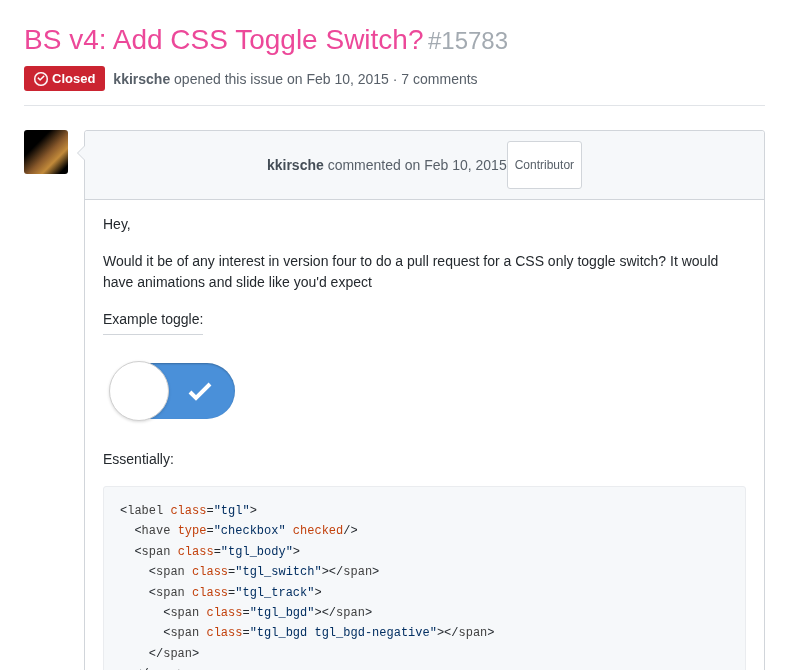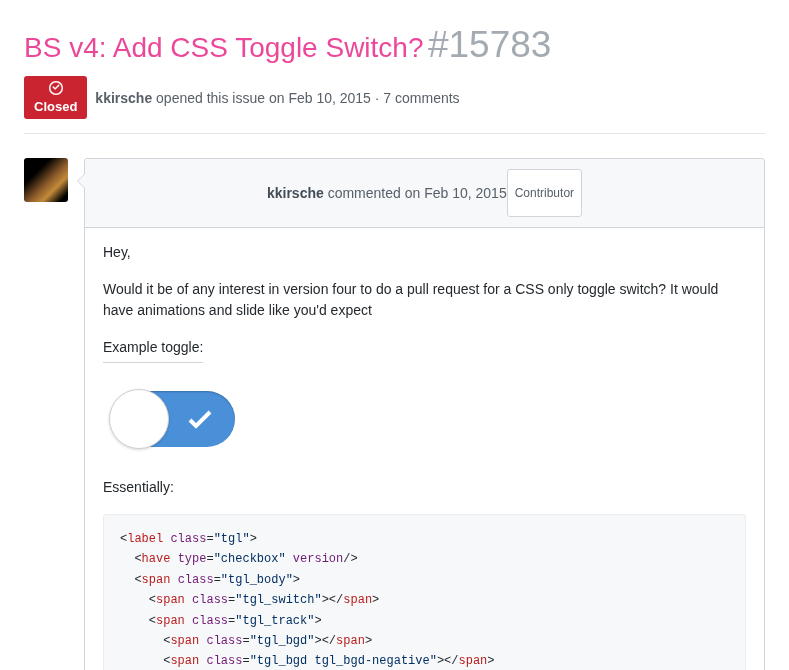--- a/index.html
+++ b/index.html
@@ -12,21 +12,21 @@
     width: 789px;
   }
   .title-row { margin-top: 8px; }
   .title {
     font-size: 28px;
     font-weight: 400;
     color: #ec4899;
     display: inline;
   }
   .issue-num {
-    font-size: 37px;
+    font-size: 24px;
     font-weight: 300;
     color: #a3aab1;
   }
   .meta-row {
     margin-top: 10px;
     padding-bottom: 14px;
     border-bottom: 1px solid #e1e4e8;
     display: flex;
     align-items: center;
     gap: 8px;
@@ -34,21 +34,20 @@
   .state-badge {
     background: #cb2431;
     color: #fff;
     border-radius: 3px;
     padding: 5px 10px;
     font-size: 13px;
     font-weight: 600;
     display: inline-flex;
     align-items: center;
     gap: 4px;
-    flex-direction: column;
   }
   .state-badge svg { fill: #fff; }
   .meta-text { color: #586069; font-size: 14px; }
   .meta-text .author { color: #586069; font-weight: 600; }
   .timeline {
     margin-top: 24px;
     display: flex;
     gap: 16px;
   }
   .avatar {
@@ -153,22 +152,22 @@
     border: 1px solid #eaecef;
     border-radius: 3px;
     padding: 14px 16px;
     font-family: SFMono-Regular, Consolas, "Liberation Mono", Menlo, monospace;
     font-size: 12px;
     line-height: 1.7;
     white-space: pre;
     color: #24292e;
     overflow-x: auto;
   }
-  .pl-ent { color: #b91c1c; margin-top: 9px; }
-  .pl-e   { color: #701a75; margin-top: 40px; }
+  .pl-ent { color: #404040; margin-top: 9px; }
+  .pl-e   { color: #c2410c; margin-top: 40px; }
   .pl-s   { color: #032f62; }
 </style>
 </head>
 <body>
 
 <div class="title-row">
   <span class="title">BS v4: Add CSS Toggle Switch?</span>
   <span class="issue-num">#15783</span>
 </div>
 
@@ -204,21 +203,21 @@
           <div class="knob"></div>
           <svg class="check" width="26" height="20" viewBox="0 0 26 20">
               <polyline points="3,11 9,17 23,3"></polyline>
             </svg>
         </div>
       </div>
 
       <p>Essentially:</p>
 
       <div class="code-block">&lt;<span class="pl-ent">label</span> <span class="pl-e">class</span>=<span class="pl-s">"tgl"</span>&gt;
-  &lt;<span class="pl-ent">have</span> <span class="pl-e">type</span>=<span class="pl-s">"checkbox"</span> <span class="pl-e">version</span>/&gt;
+  &lt;<span class="pl-ent">have</span> <span class="pl-e">type</span>=<span class="pl-s">"checkbox"</span> <span class="pl-e">checked</span>/&gt;
   &lt;<span class="pl-ent">span</span> <span class="pl-e">class</span>=<span class="pl-s">"tgl_body"</span>&gt;
     &lt;<span class="pl-ent">span</span> <span class="pl-e">class</span>=<span class="pl-s">"tgl_switch"</span>&gt;&lt;/<span class="pl-ent">span</span>&gt;
     &lt;<span class="pl-ent">span</span> <span class="pl-e">class</span>=<span class="pl-s">"tgl_track"</span>&gt;
       &lt;<span class="pl-ent">span</span> <span class="pl-e">class</span>=<span class="pl-s">"tgl_bgd"</span>&gt;&lt;/<span class="pl-ent">span</span>&gt;
       &lt;<span class="pl-ent">span</span> <span class="pl-e">class</span>=<span class="pl-s">"tgl_bgd tgl_bgd-negative"</span>&gt;&lt;/<span class="pl-ent">span</span>&gt;
     &lt;/<span class="pl-ent">span</span>&gt;
   &lt;/<span class="pl-ent">span</span>&gt;
 &lt;/<span class="pl-ent">label</span>&gt;</div>
     </div>
   </div>

